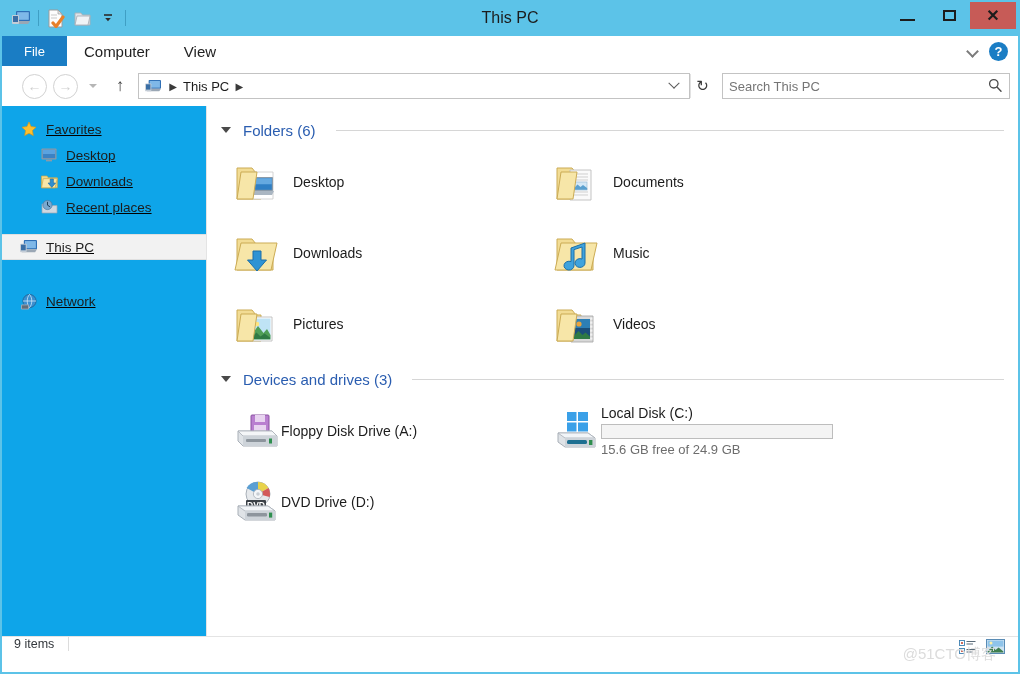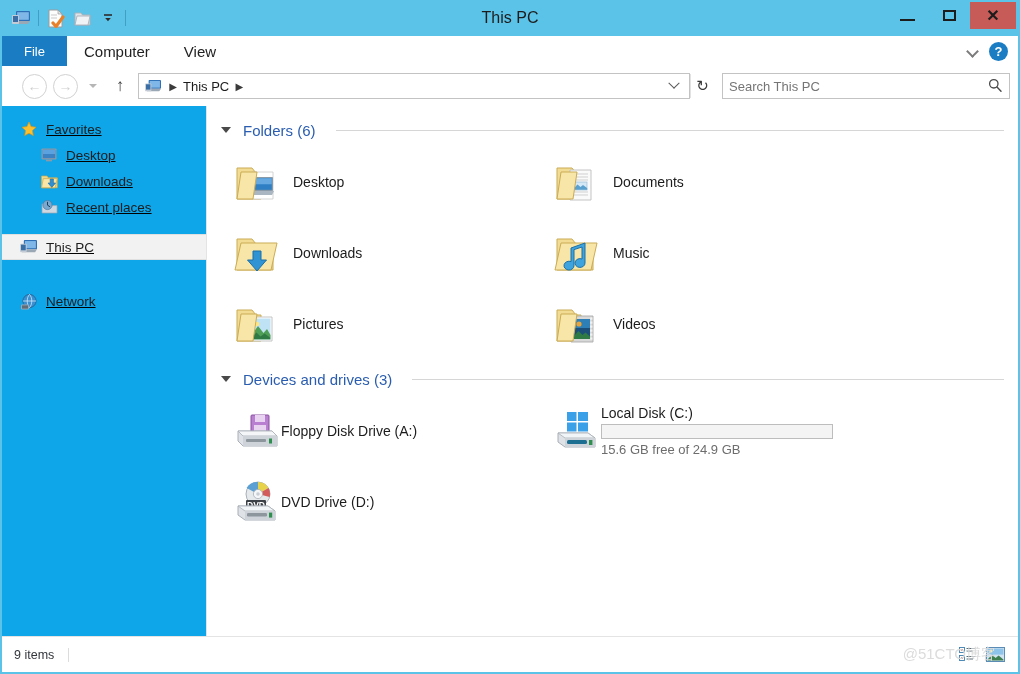--- a/index.html
+++ b/index.html
@@ -228,21 +228,21 @@
     position: relative;
   }
   .capfill { height: 100%; background: #1d87ab; }
   .capstat { font-size: 13px; color: #6d6d6d; }
 
   
   .statusbar {
     flex: 0 0 36px; height: 36px;
     background: #fff; margin: 0 2px 2px 2px;
     border-top: 1px solid #e4e4e4;
-    display: flex; align-items: center;
+    display: flex; align-items: flex-start;
     padding: 0 12px; position: relative;
   }
   .status-text { font-size: 12.5px; color: #33373c; }
   .status-sep { width: 1px; height: 14px; background: #dcdcdc; margin-left: 14px; }
   .viewbtns { margin-left: auto; display: flex; align-items: center; gap: 6px; }
   .viewbtn { width: 22px; height: 20px; display: flex; align-items: center; justify-content: center;}
   .watermark {
     position: absolute; right: 22px; top: 8px;
     font-size: 15px; color: #dcdcdc; letter-spacing: 0px;
     pointer-events: none; white-space: nowrap;

